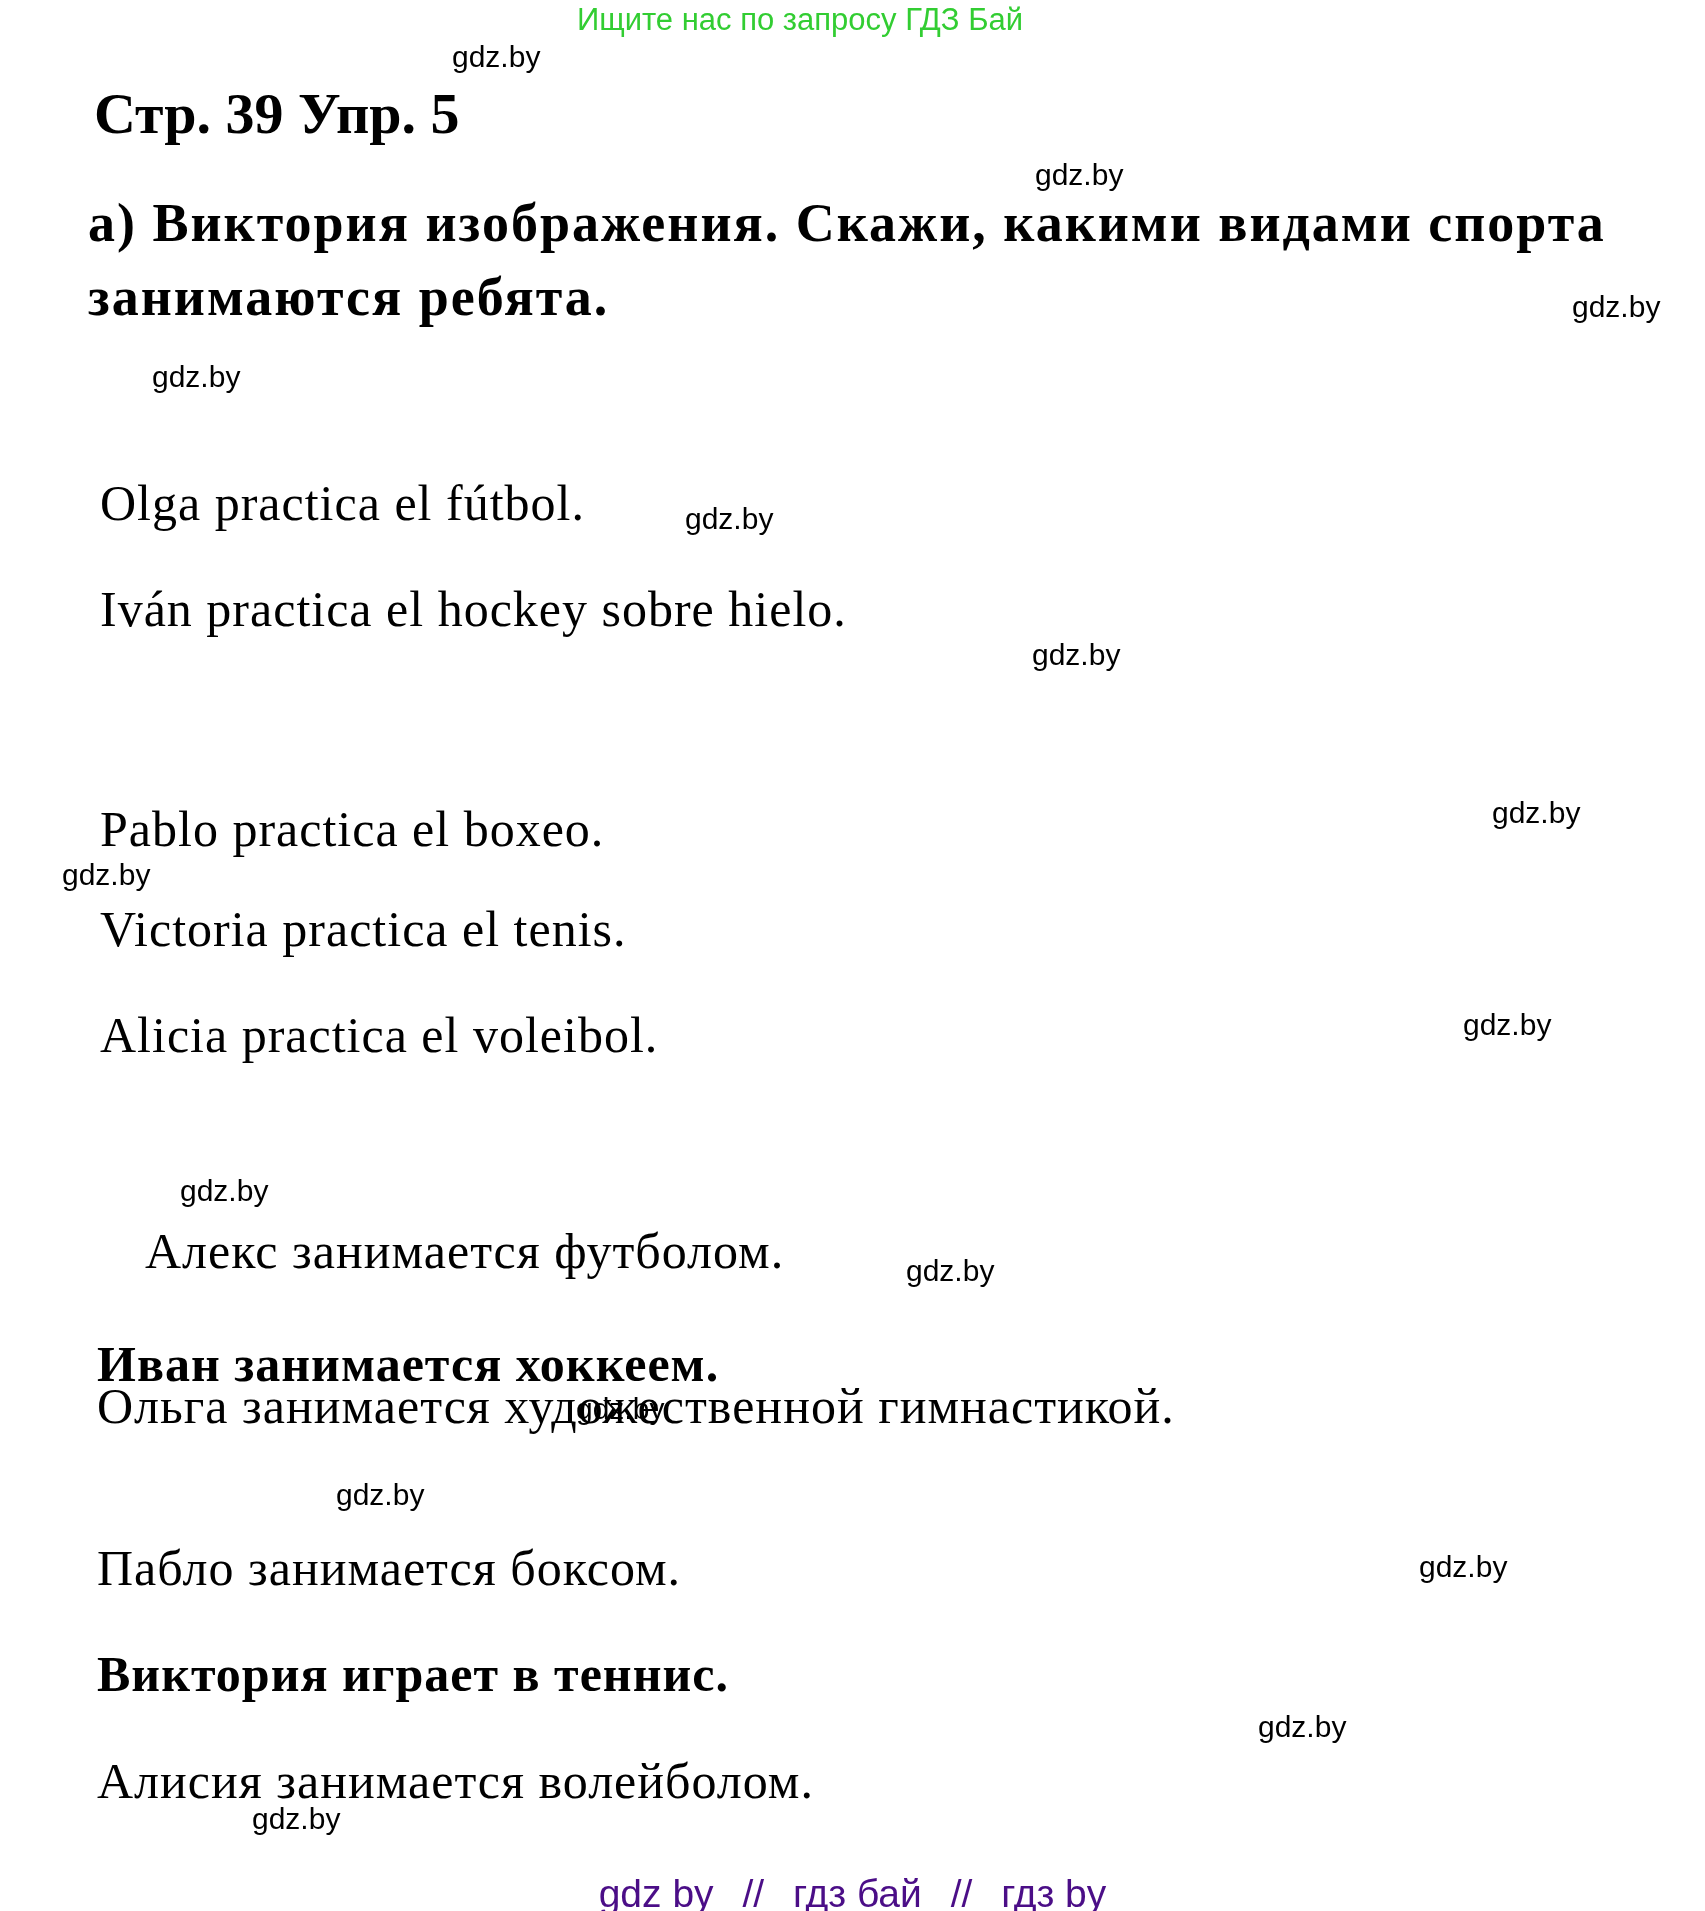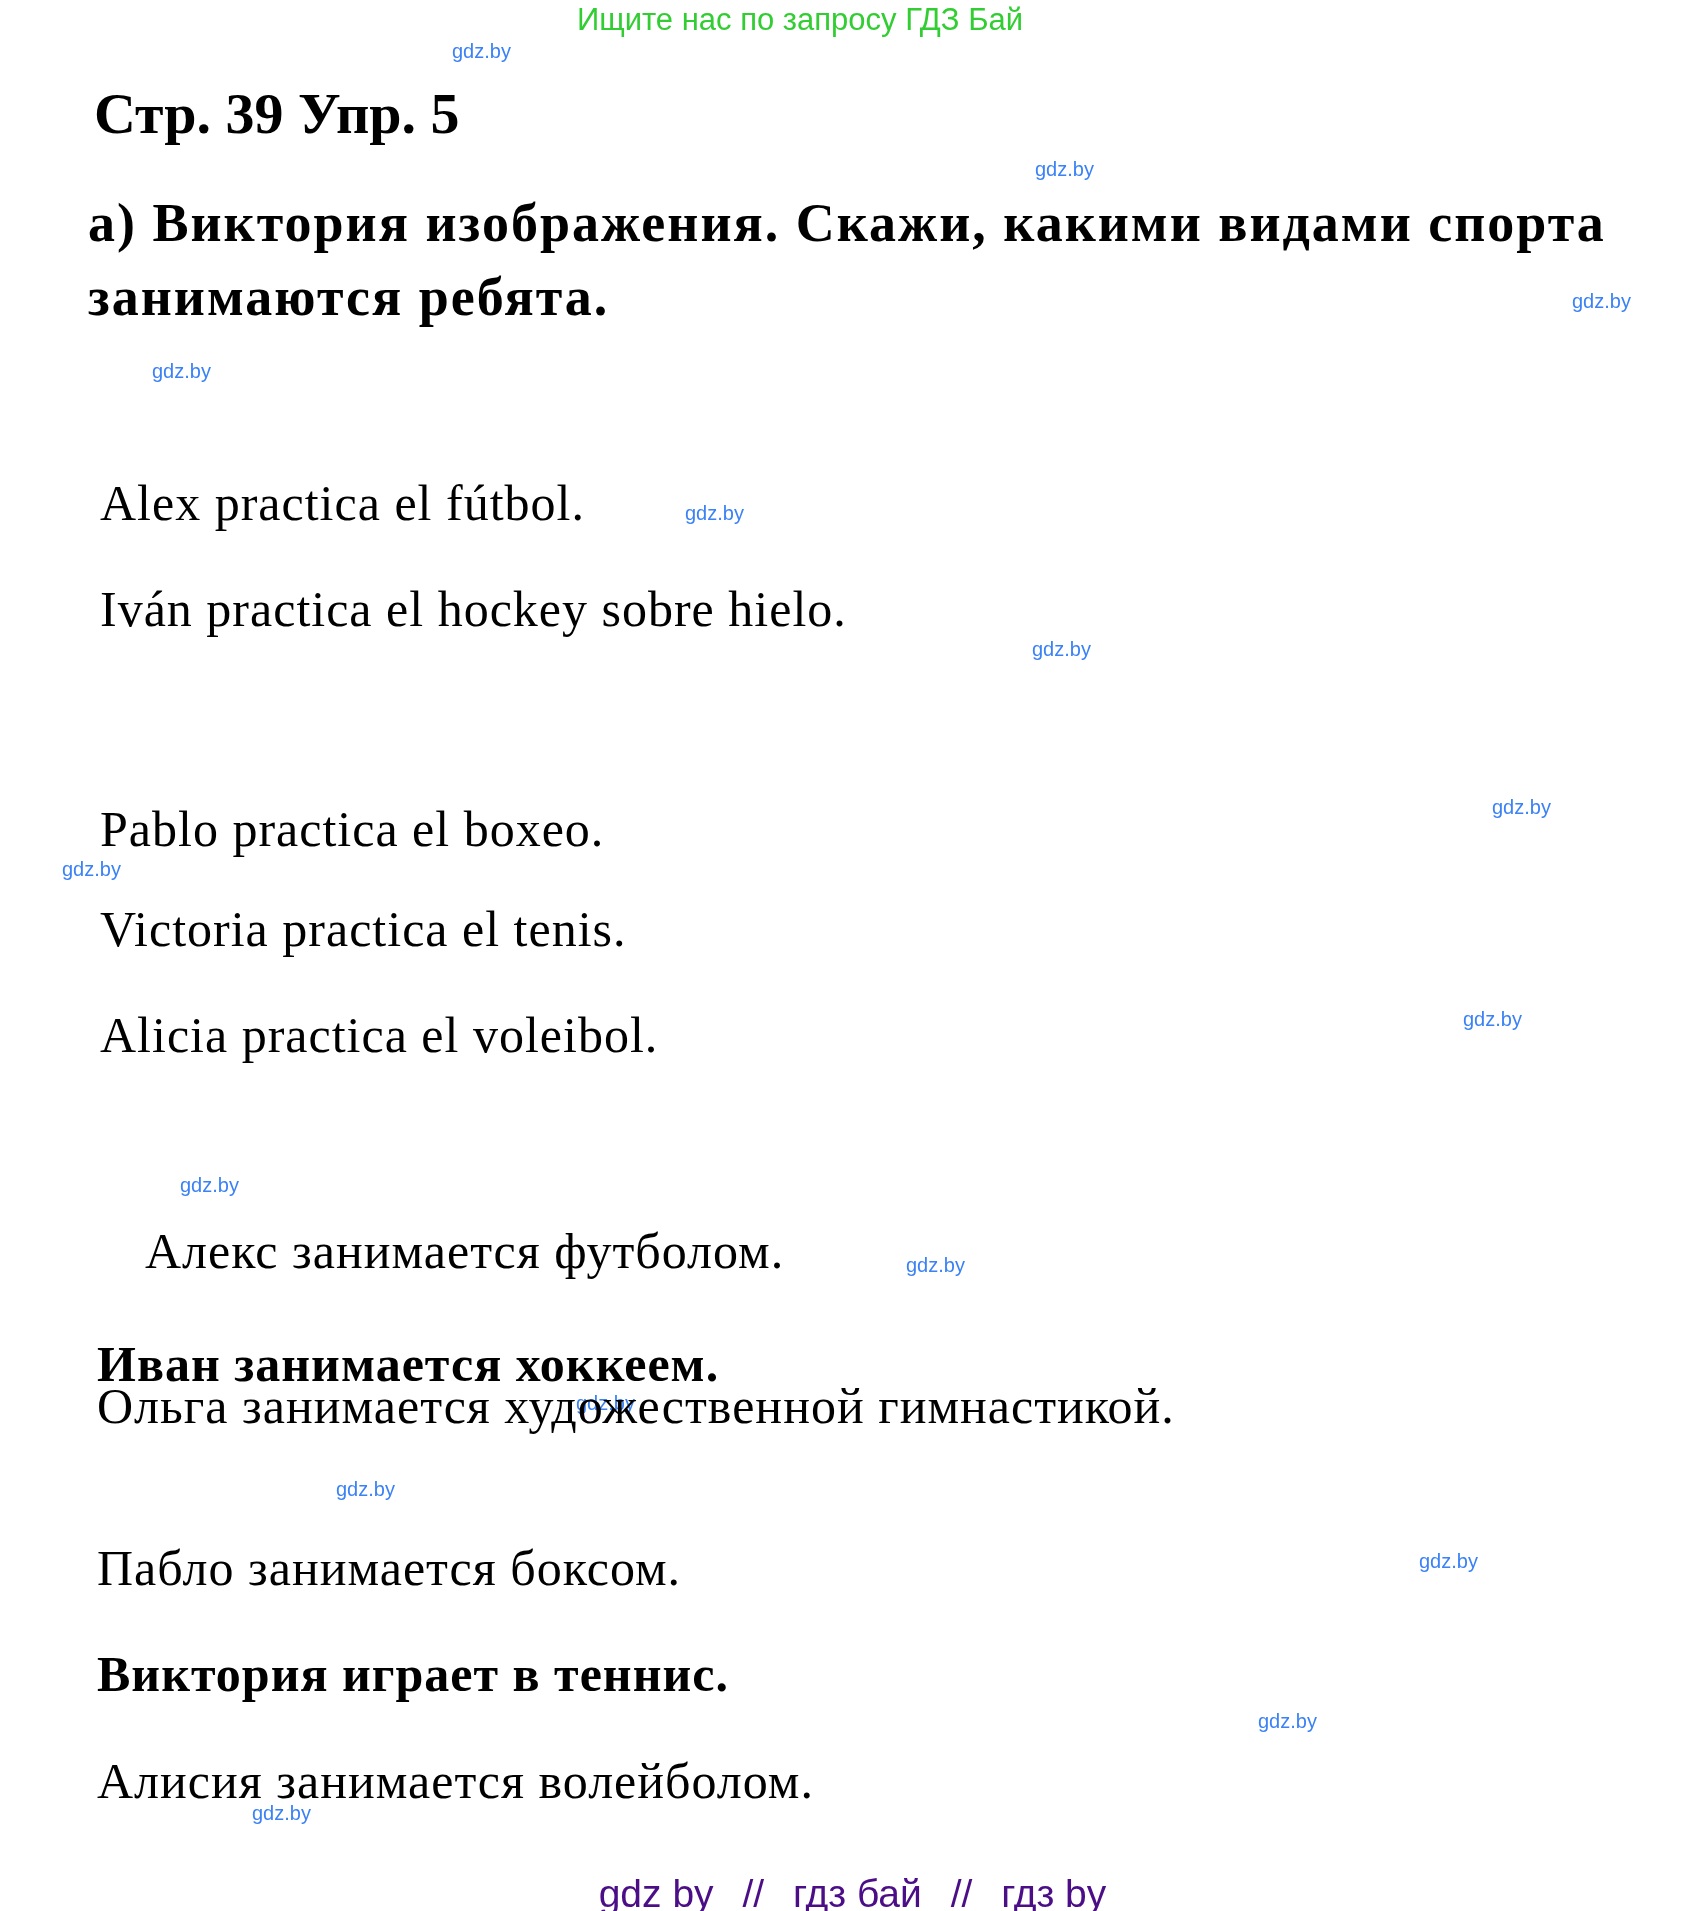--- a/index.html
+++ b/index.html
@@ -25,22 +25,22 @@
     font-family: "Liberation Sans", sans-serif;
     font-size: 31px;
     font-weight: 400;
     color: #32cd32;
     white-space: nowrap;
   }
   
   .wm {
     position: absolute;
     font-family: "Liberation Sans", sans-serif;
-    font-size: 20px;
-    color: #3b82f6;
+    font-size: 30px;
+    color: #000000;
     white-space: nowrap;
   }
   .wm-1  { left: 452px;  top: 40px;   }
   .wm-2  { left: 1035px; top: 158px;  }
   .wm-3  { left: 1572px; top: 290px;  }
   .wm-4  { left: 152px;  top: 360px;  }
   .wm-5  { left: 685px;  top: 502px;  }
   .wm-6  { left: 1032px; top: 638px;  }
   .wm-7  { left: 1492px; top: 796px;  }
   .wm-8  { left: 62px;   top: 858px;  }
@@ -140,21 +140,21 @@
   <span class="wm wm-13">gdz.by</span>
   <span class="wm wm-14">gdz.by</span>
   <span class="wm wm-15">gdz.by</span>
   <span class="wm wm-16">gdz.by</span>
 
   <div class="exercise-title">Стр. 39 Упр. 5</div>
 
   <div class="task-line task-line-1">а) Виктория изображения. Скажи, какими видами спорта</div>
   <div class="task-line task-line-2">занимаются ребята.</div>
 
-  <div class="sentence es es-1">Alex practica el fútbol.</div>
+  <div class="sentence es es-1">Olga practica el fútbol.</div>
   <div class="sentence es es-2">Iván practica el hockey sobre hielo.</div>
   <div class="sentence es es-4">Pablo practica el boxeo.</div>
   <div class="sentence es es-5">Victoria practica el tenis.</div>
   <div class="sentence es es-6">Alicia practica el voleibol.</div>
 
   <div class="sentence ru ru-1">Алекс занимается футболом.</div>
   <div class="sentence ru ru-2">Иван занимается хоккеем.</div>
   <div class="sentence ru ru-3">Ольга занимается художественной гимнастикой.</div>
   <div class="sentence ru ru-4">Пабло занимается боксом.</div>
   <div class="sentence ru ru-5">Виктория играет в теннис.</div>

